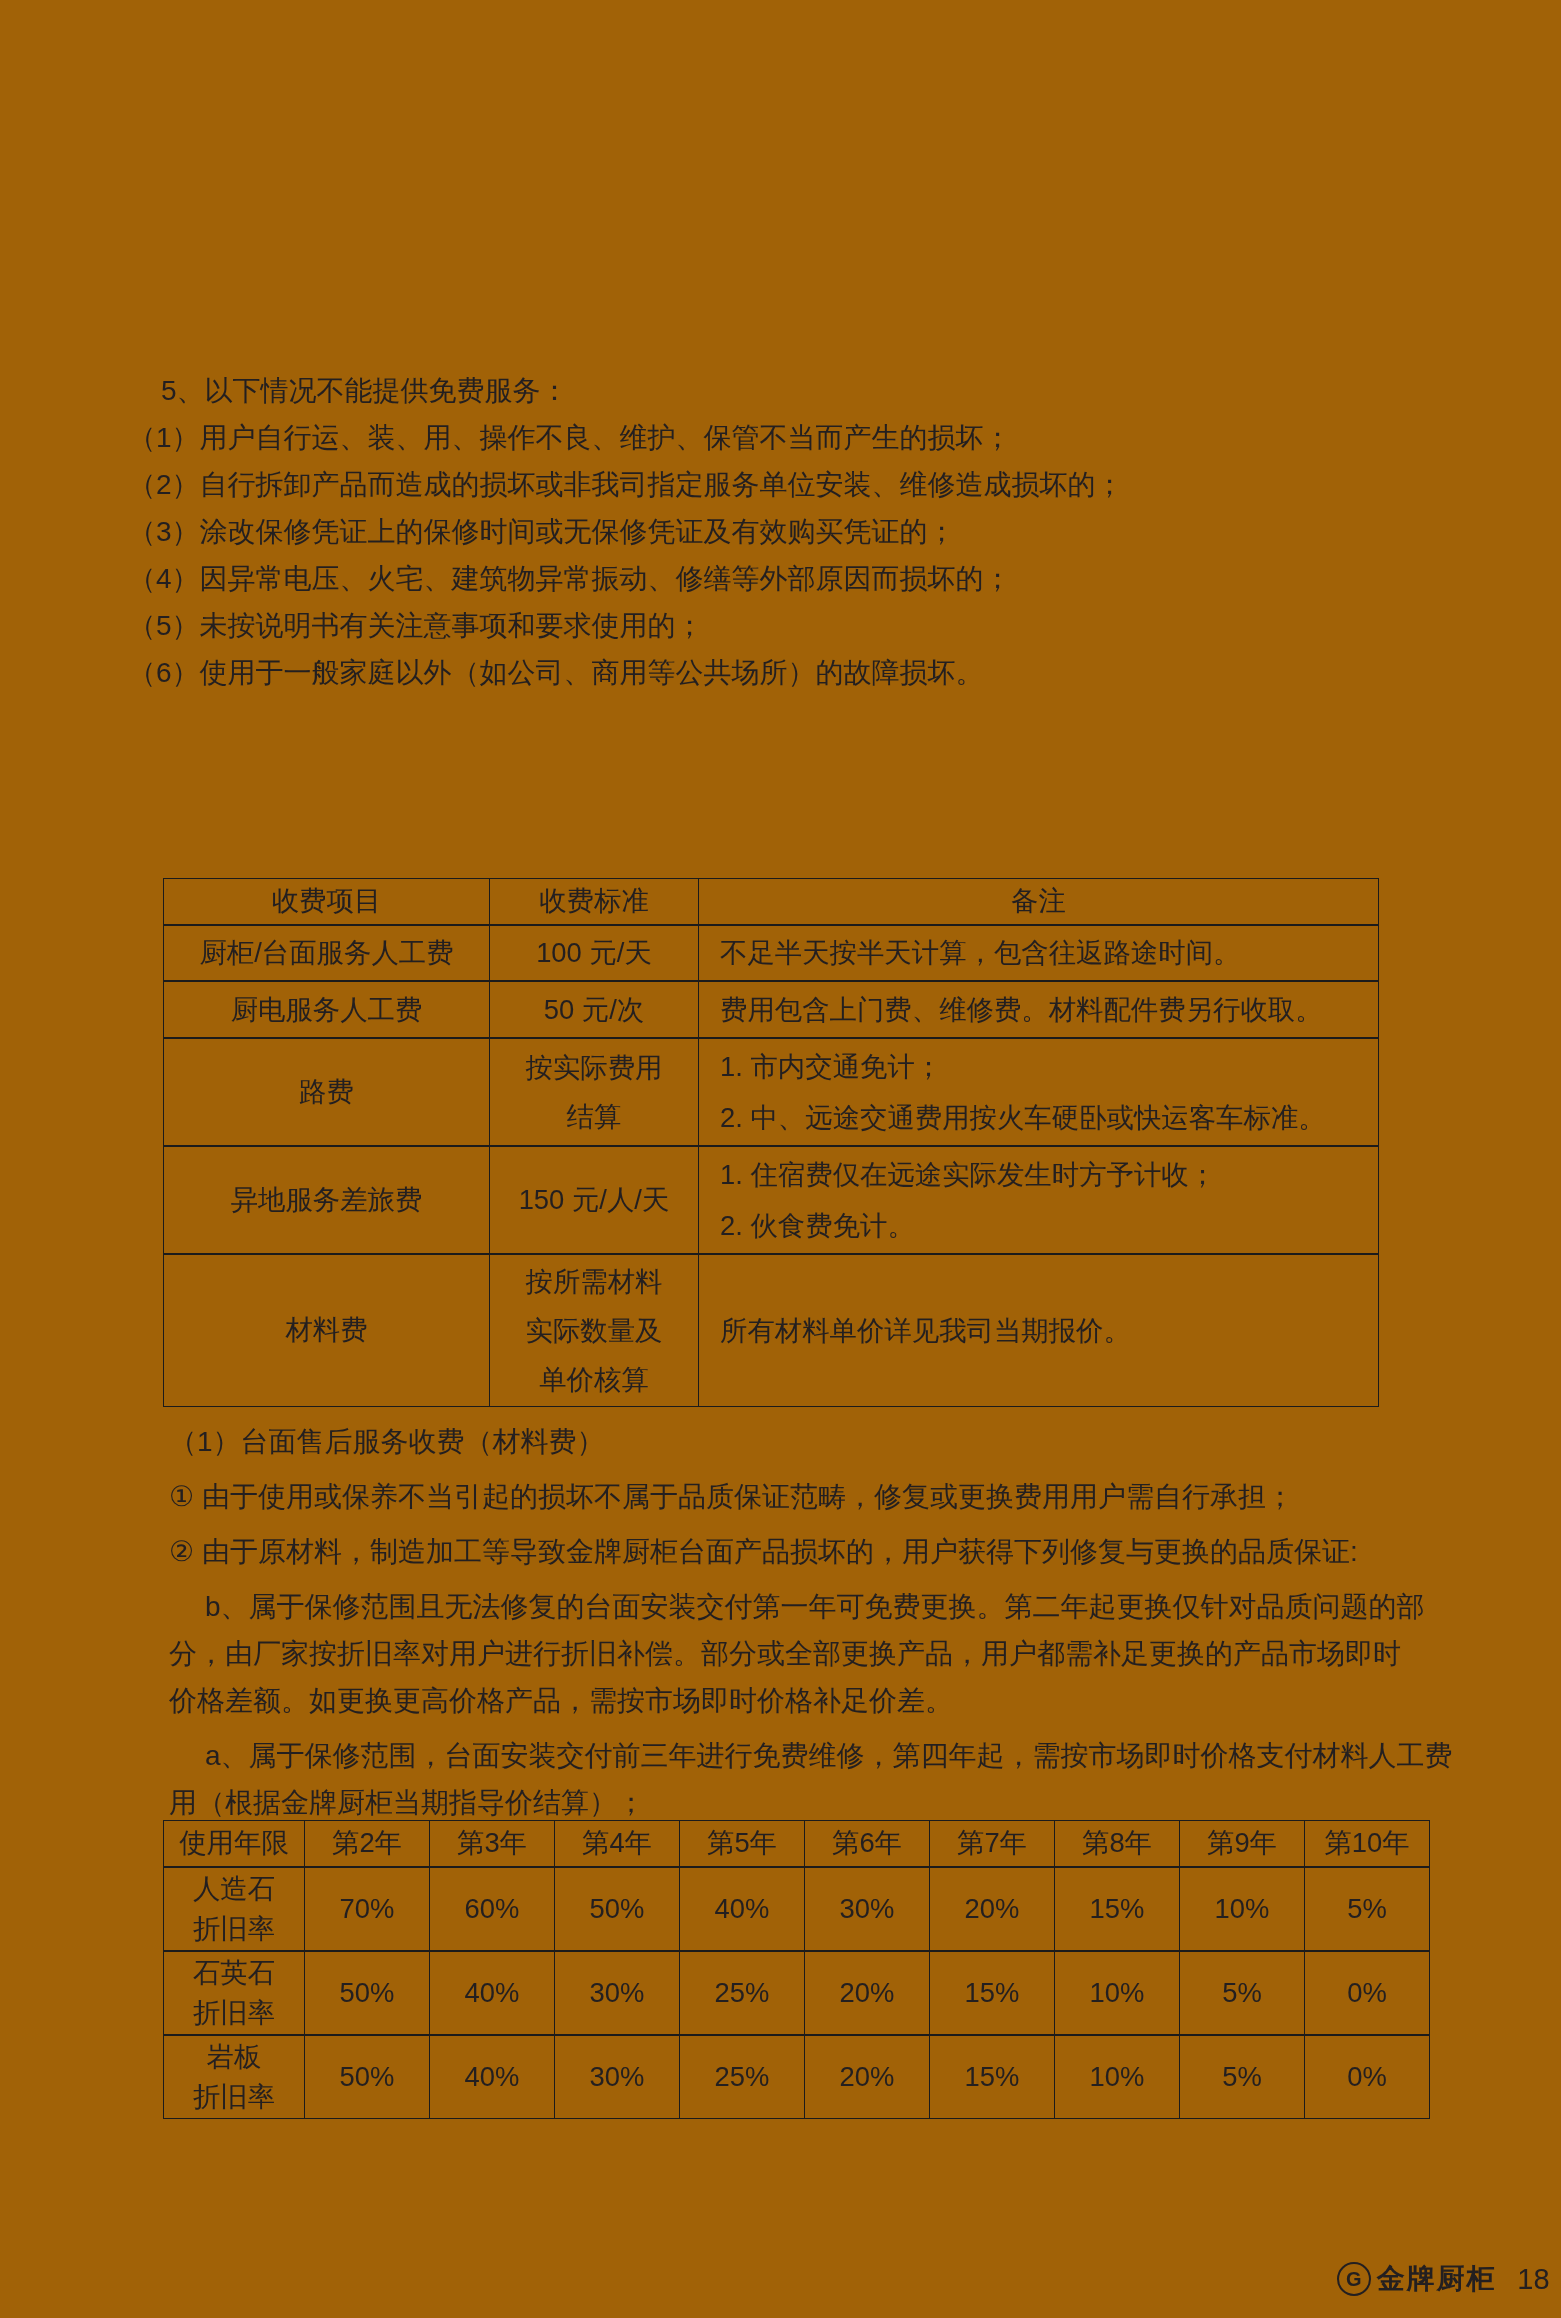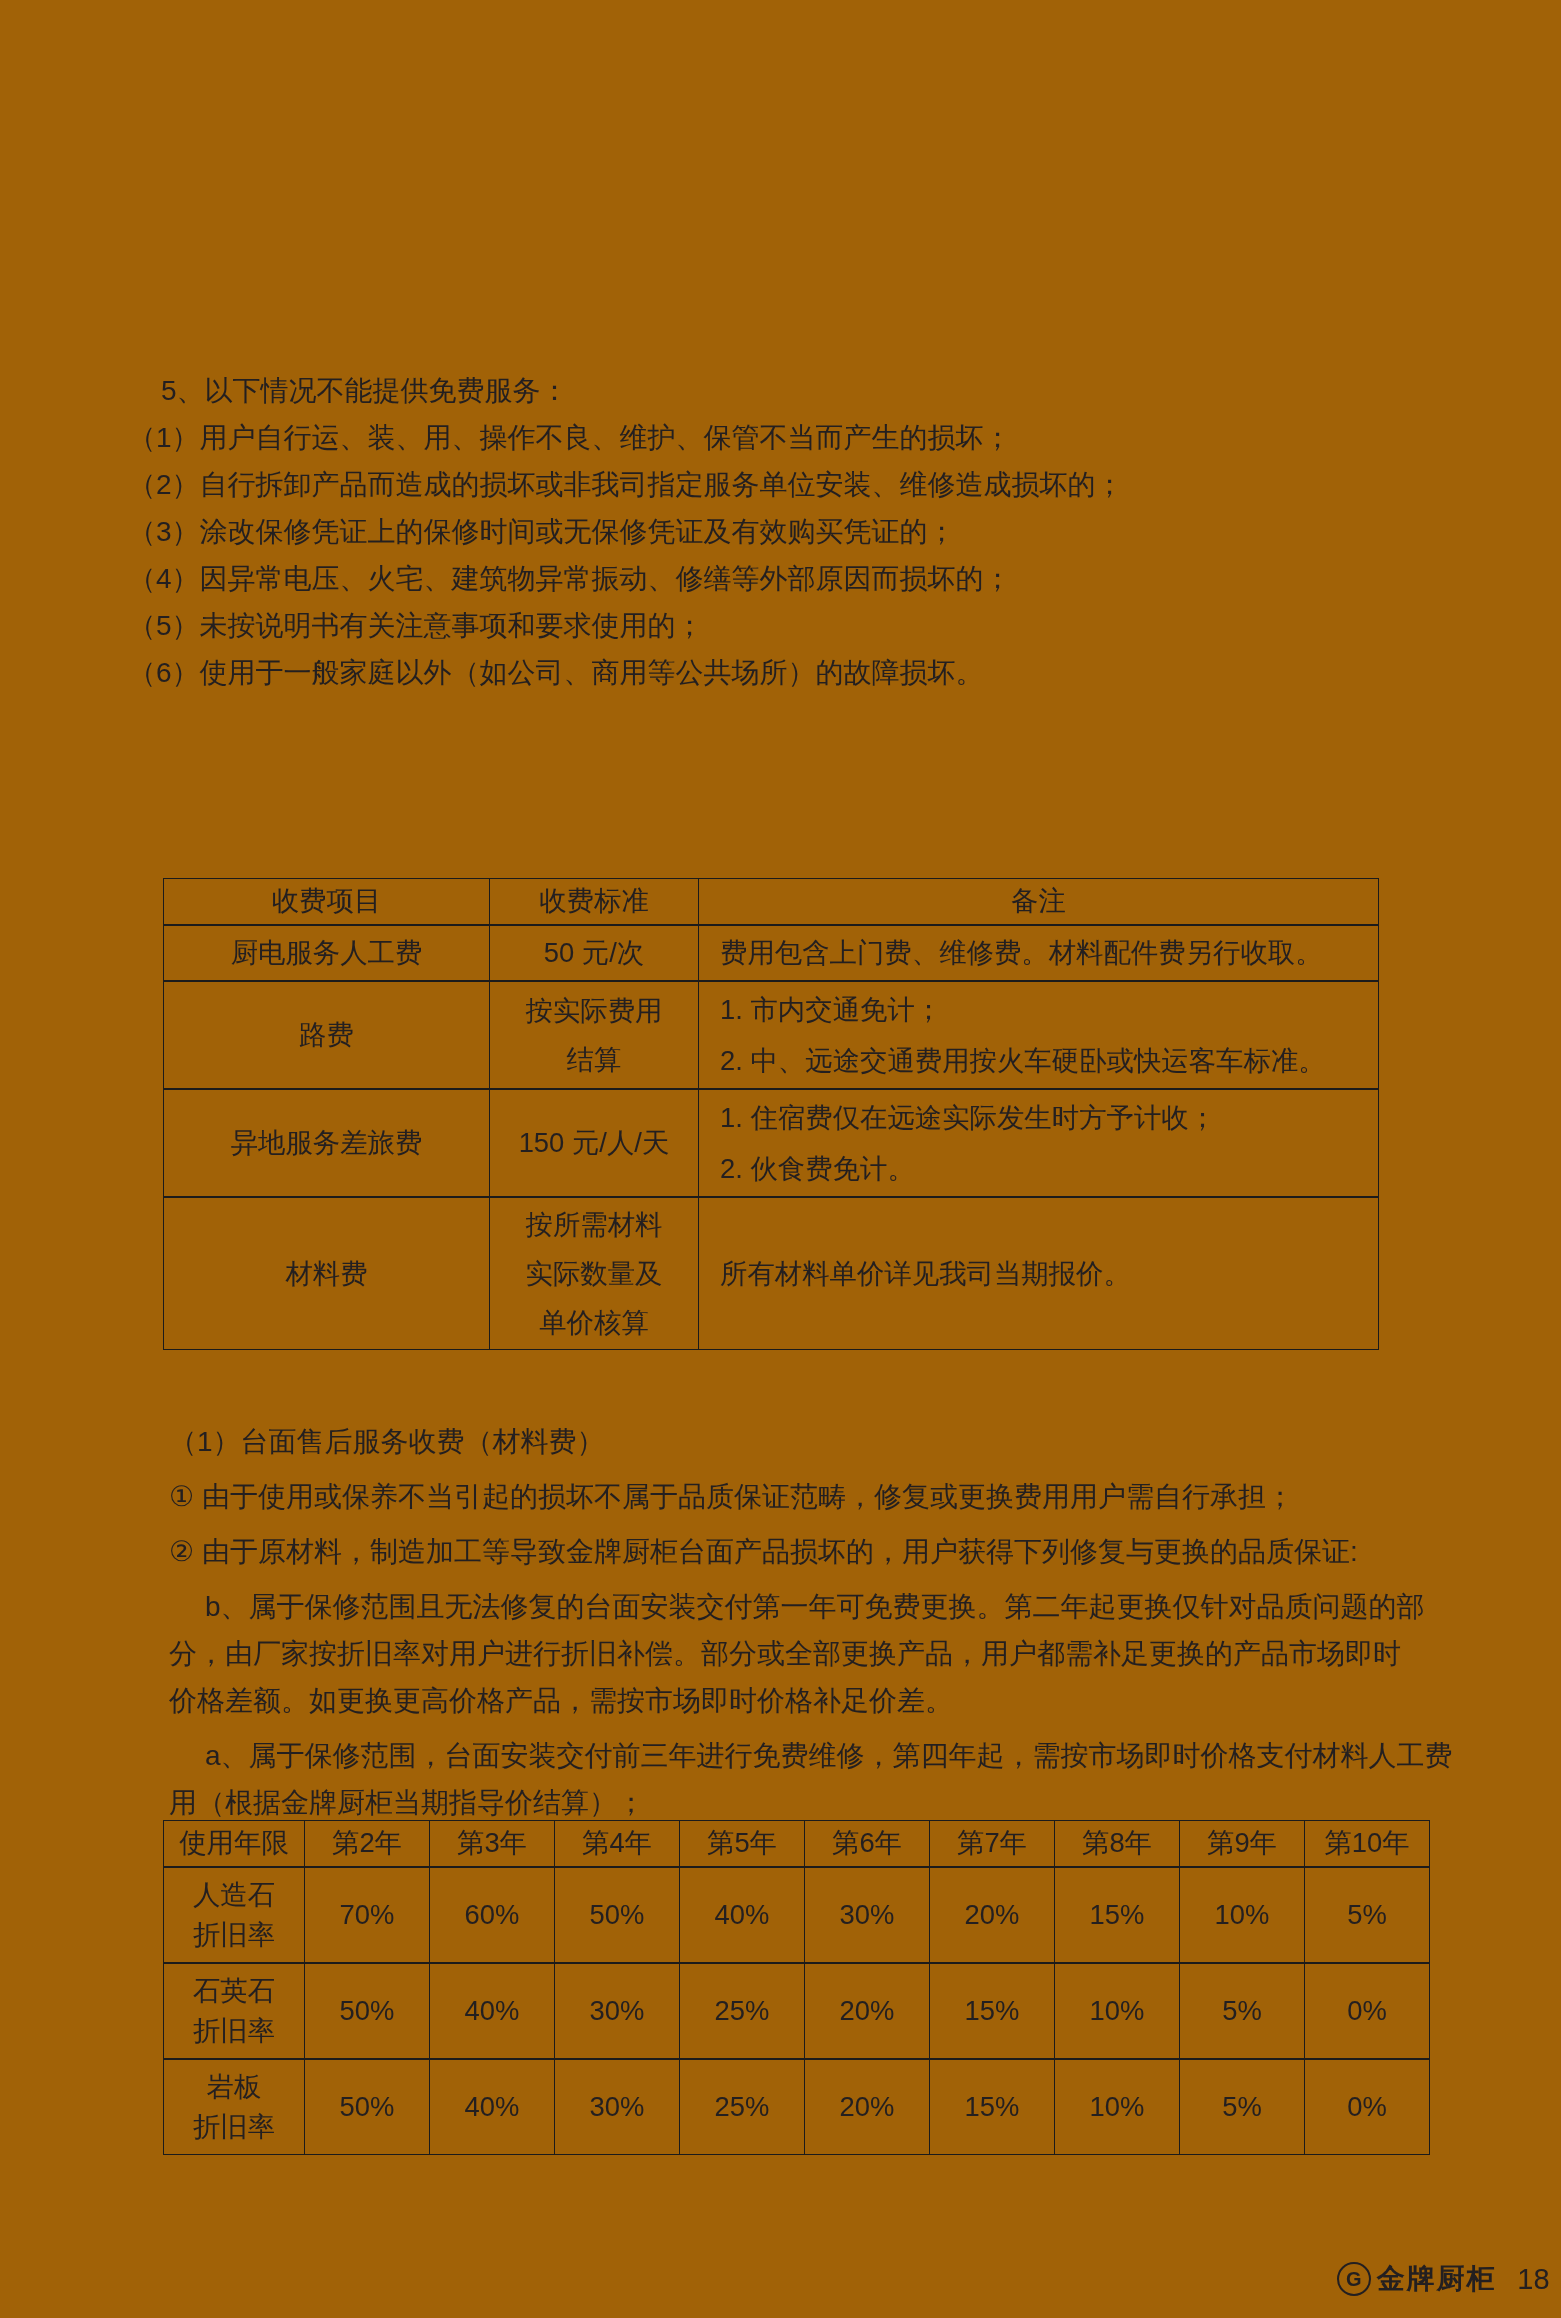--- a/index.html
+++ b/index.html
@@ -29,21 +29,21 @@
   .t1 td.standard{white-space:pre-line;line-height:49px;}
   
   .sub{position:absolute;left:161px;top:1410px;width:1315px;font-size:28px;line-height:47px;}
   .sub p{margin:8px;white-space:pre-line;}
   .sub p.hang{text-indent:36px;}
   
   .t2{position:absolute;left:163px;top:1820px;width:1266px;}
   .t2 td{border:1.9px solid #1b1b1b;text-align:center;vertical-align:middle;font-size:27.4px;padding:0 1.9px;}
   .t2 tr+tr td{border-top:2.8px solid #1b1b1b;}
   .t2 .r-head{height:46px;}
-  .t2 .r-data{height:96px;}
+  .t2 .r-data{height:84px;}
   .t2 td.label-cell{white-space:pre-line;line-height:40px;}
   
   .footer{position:absolute;top:2260px;right:11.4px;display:flex;align-items:center;}
   .logo-circle{
     width:30px;height:30px;border:2.4px solid #231f20;border-radius:50%;
     display:flex;align-items:center;justify-content:center;
     font-size:20px;font-weight:bold;color:#231f20;
   }
   .brand{font-size:28px;font-weight:bold;letter-spacing:1.9px;margin-left:6px;}
   .page-num{font-size:29px;margin-left:21px;}
@@ -68,20 +68,25 @@
     <colgroup>
         <col style="width:326px">
         <col style="width:209px">
         <col style="width:680px">
       </colgroup>
     <tbody>
         <tr class="r-head">
       <td>收费项目</td>
       <td>收费标准</td>
       <td>备注</td>
+    </tr>
+    <tr class="r1">
+      <td>厨柜/台面服务人工费</td>
+      <td class="standard">100 元/天</td>
+      <td class="notes">不足半天按半天计算，包含往返路途时间。</td>
     </tr>
     <tr class="r2">
       <td>厨电服务人工费</td>
       <td class="standard">50 元/次</td>
       <td class="notes">费用包含上门费、维修费。材料配件费另行收取。</td>
     </tr>
     <tr class="r3">
       <td>路费</td>
       <td class="standard">按实际费用
 结算</td>

